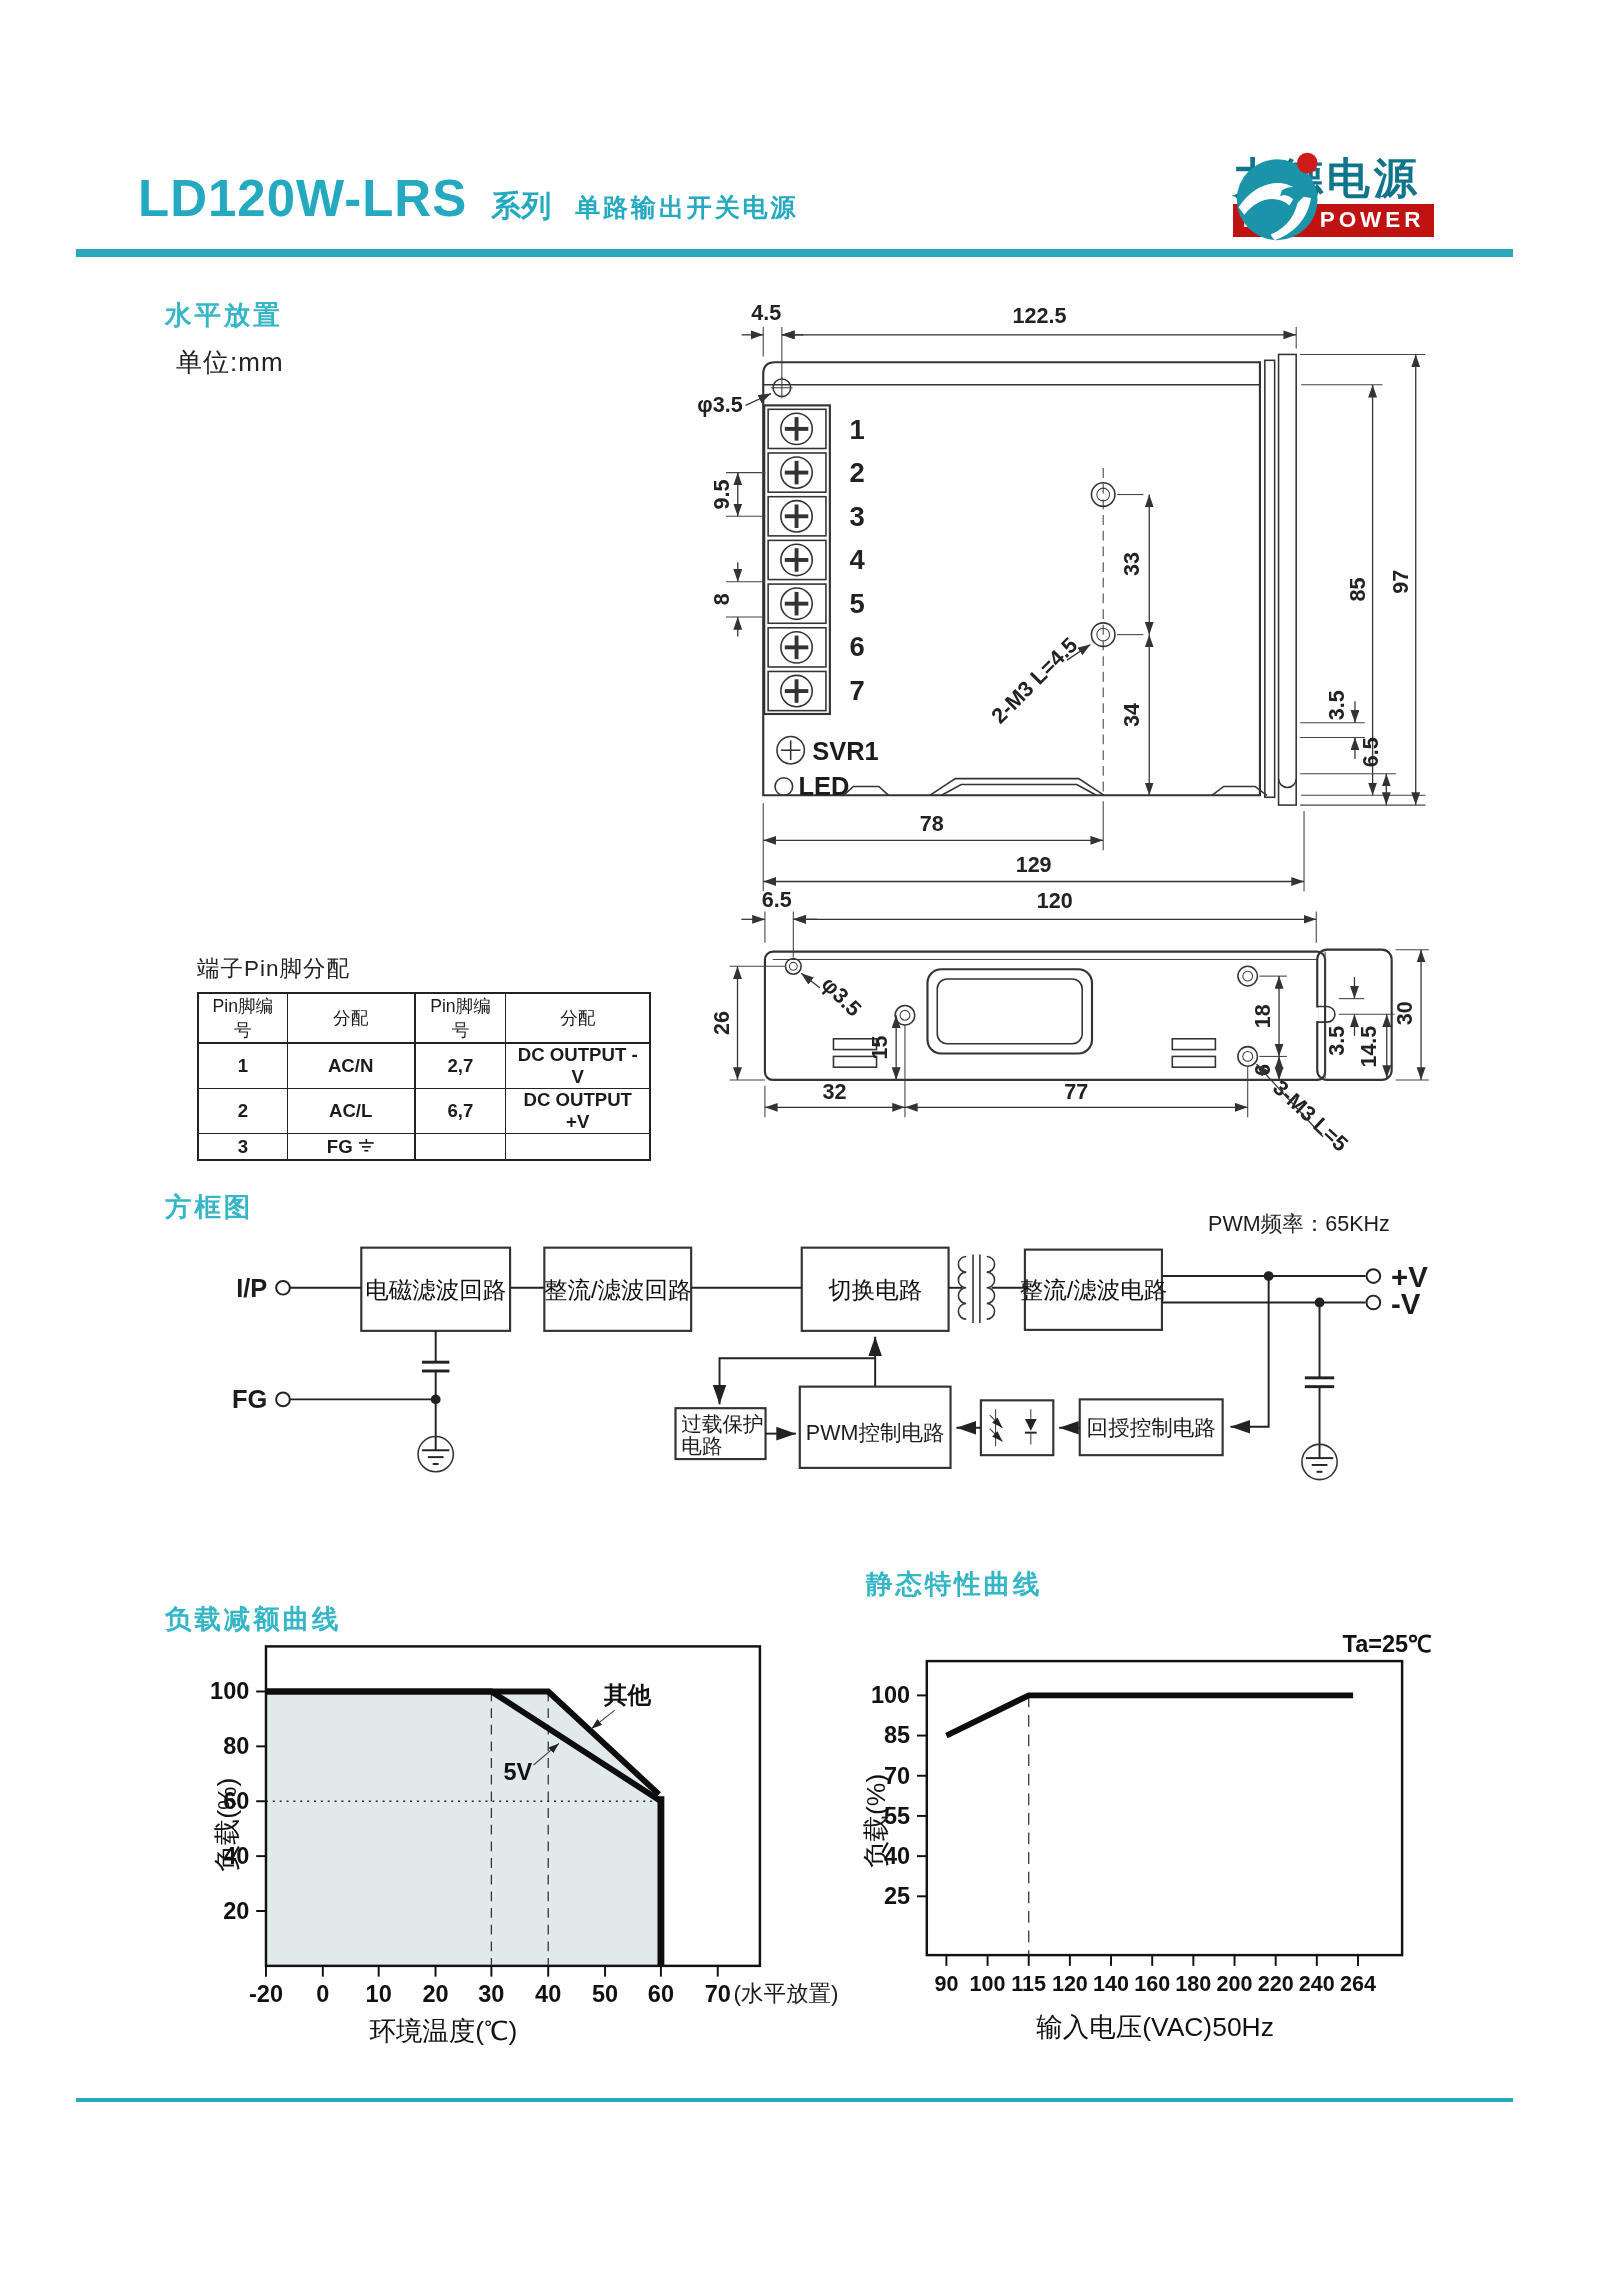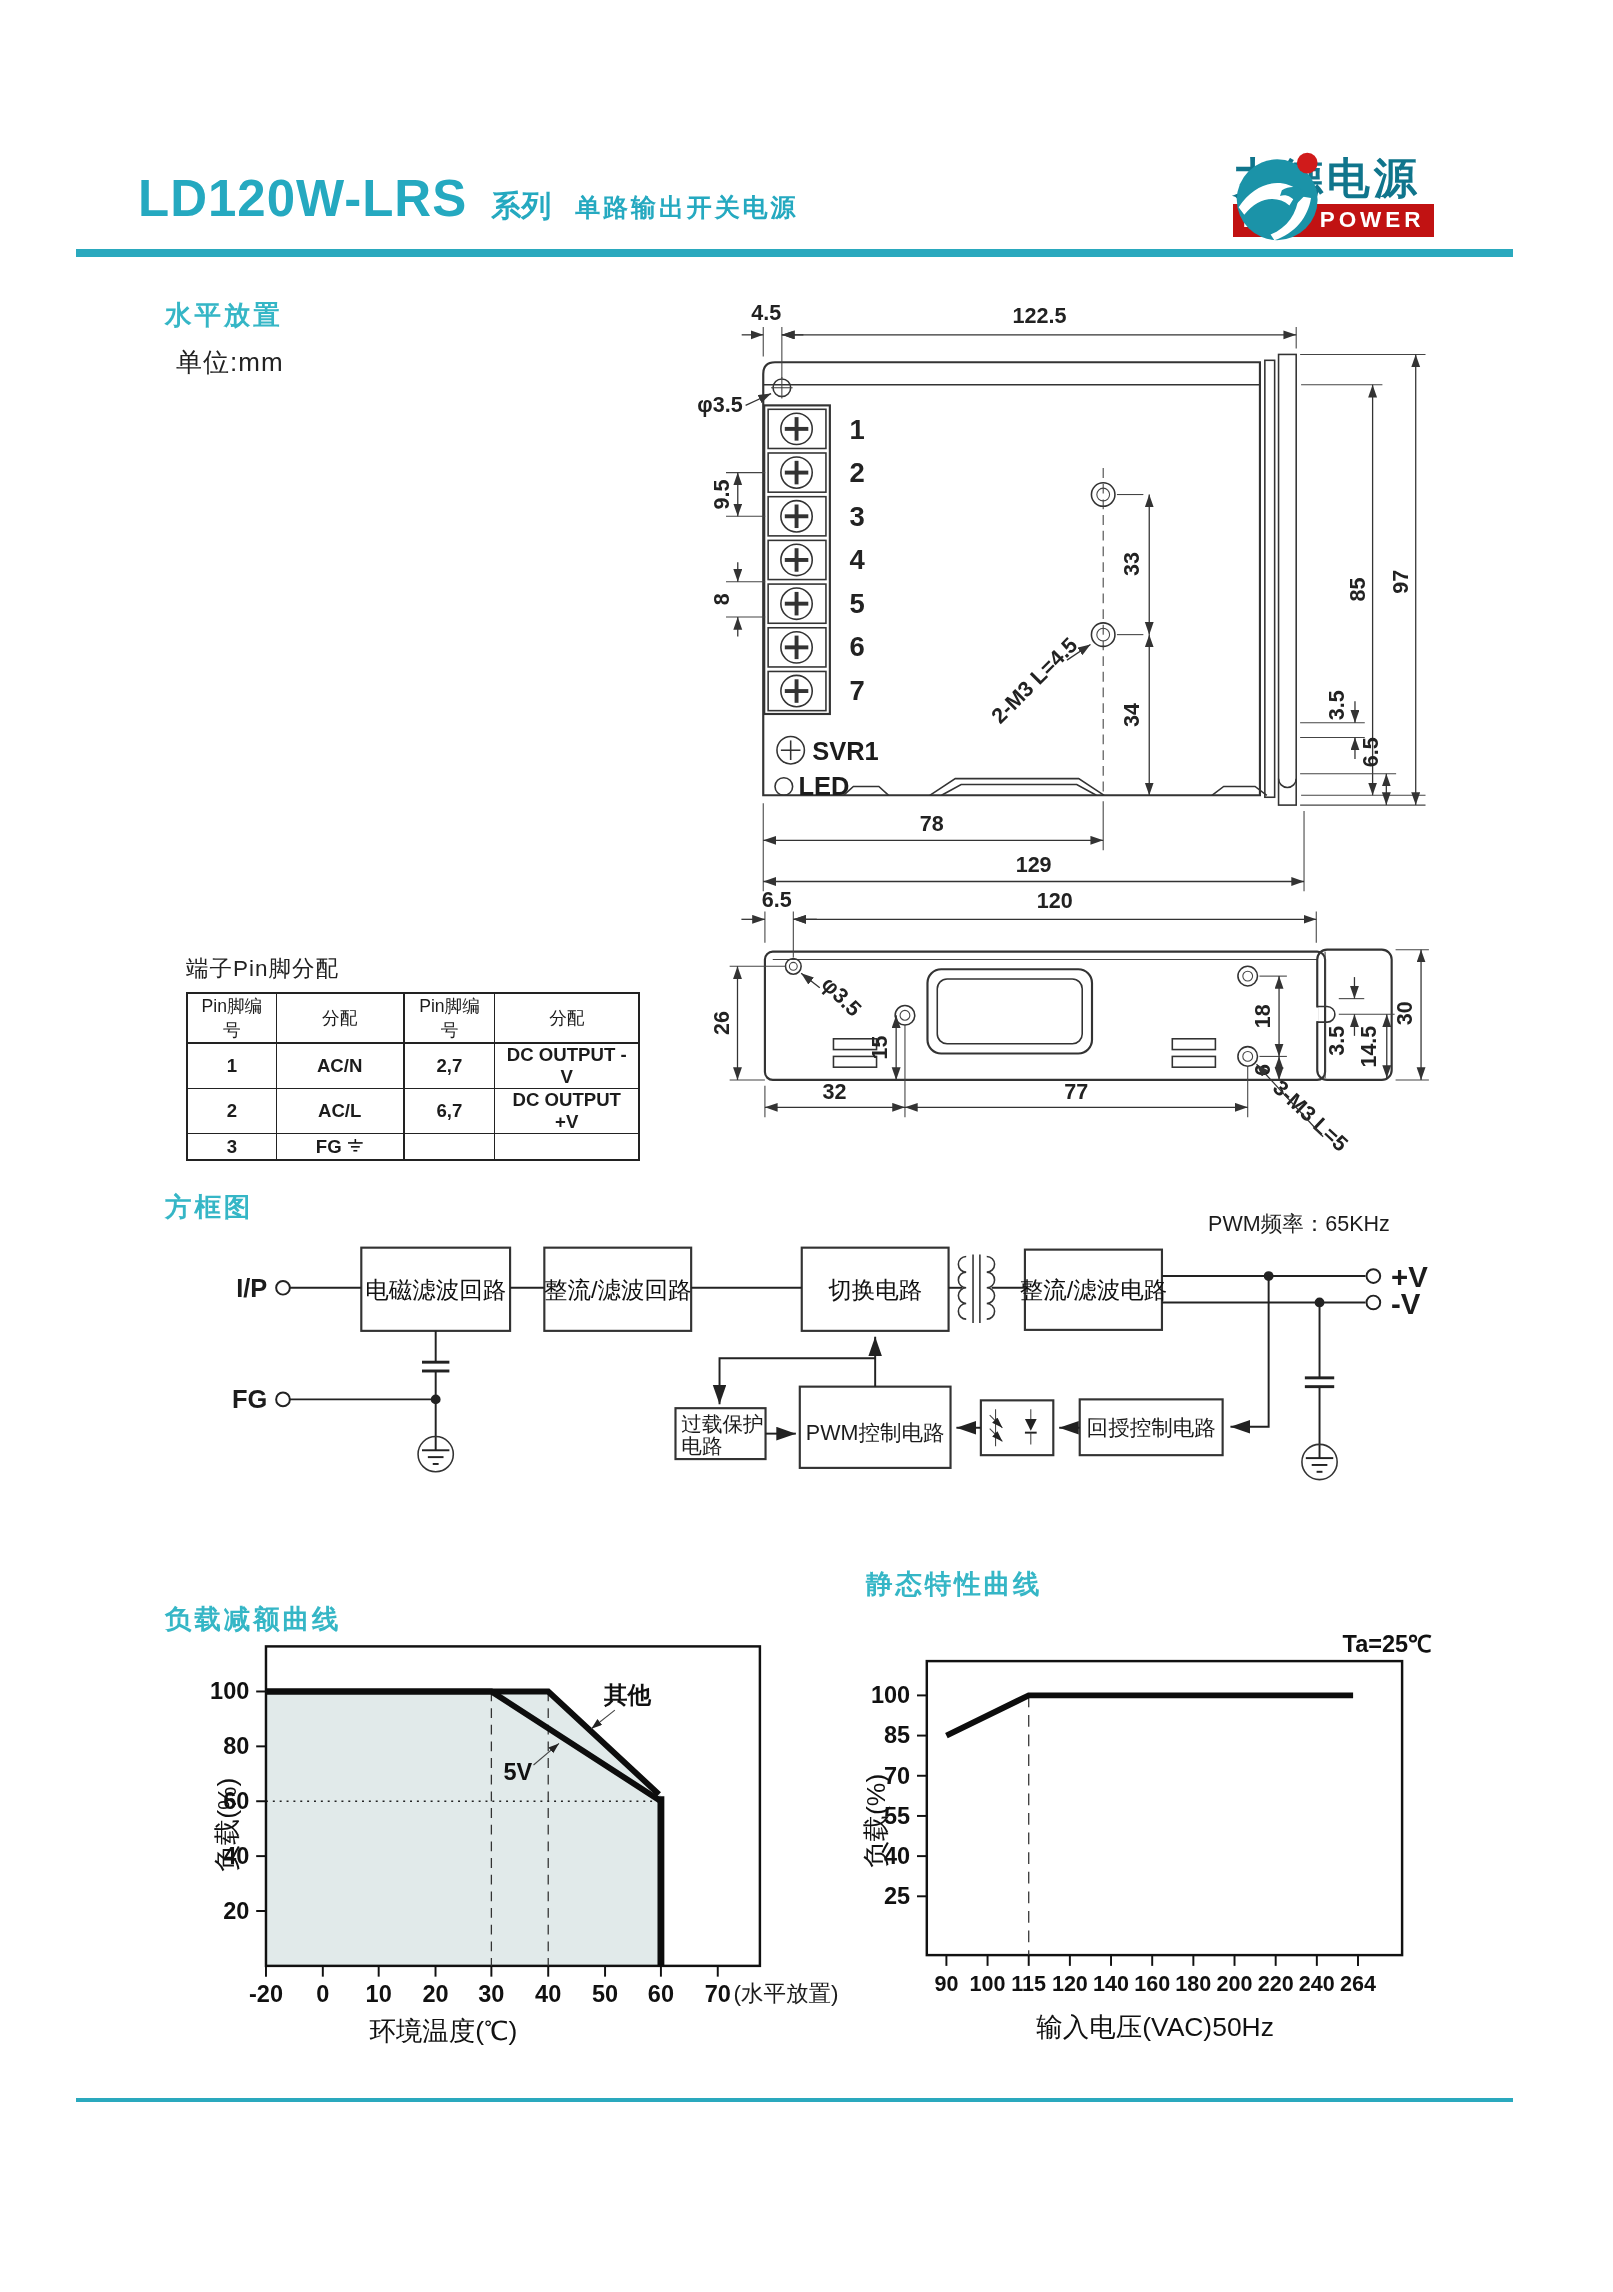--- a/index.html
+++ b/index.html
@@ -11,21 +11,21 @@
   .title-series{font-size:30px;font-weight:bold;}
   .title-sub{font-size:25px;font-weight:bold;letter-spacing:2.9px;}
   .divider{position:absolute;left:76px;width:1437px;background:#2aa9be;}
   .logo{position:absolute;left:1233px;top:155px;display:flex;align-items:center;gap:9.8px;}
   .logo-cn{font-family:"Liberation Serif","DejaVu Serif",serif;font-size:43px;font-weight:bold;color:#10758c;letter-spacing:3.9px;line-height:1.1;}
   .logo-en{margin-top:2px;background:#c11212;color:#fff;font-size:22.5px;font-weight:bold;letter-spacing:3.9px;padding:2.9px 9.8px 3.9px 9.8px;text-align:center;}
   
   .sec{position:absolute;color:#35b6c6;font-size:26.5px;font-weight:bold;letter-spacing:2.9px;}
   .unit{position:absolute;font-size:26px;color:#222;letter-spacing:1px;}
   
-  .pin-wrap{position:absolute;left:186px;top:953px;}
+  .pin-wrap{position:absolute;left:197px;top:953px;}
   .pin-title{font-size:22.5px;color:#222;letter-spacing:1px;margin-bottom:7.8px;}
   table.pin{border-collapse:collapse;border:2.5px solid #222;}
   table.pin td{border:1.4px solid #222;text-align:center;font-size:18.6px;padding:0 5.9px;height:25.5px;}
   table.pin tr.hd td{font-weight:normal;font-size:17.6px;height:26.5px;border-bottom:2.5px solid #222;}
   table.pin td.c1{width:76px;} table.pin td.c2{width:114px;}
   table.pin td.c3{width:78px;border-left:2.9px solid #222;} table.pin td.c4{width:131px;}
   table.pin tr.bd td{font-weight:bold;}
   
   svg{position:absolute;overflow:visible;}
   .ln{stroke:#333;stroke-width:1.6;fill:none;}

